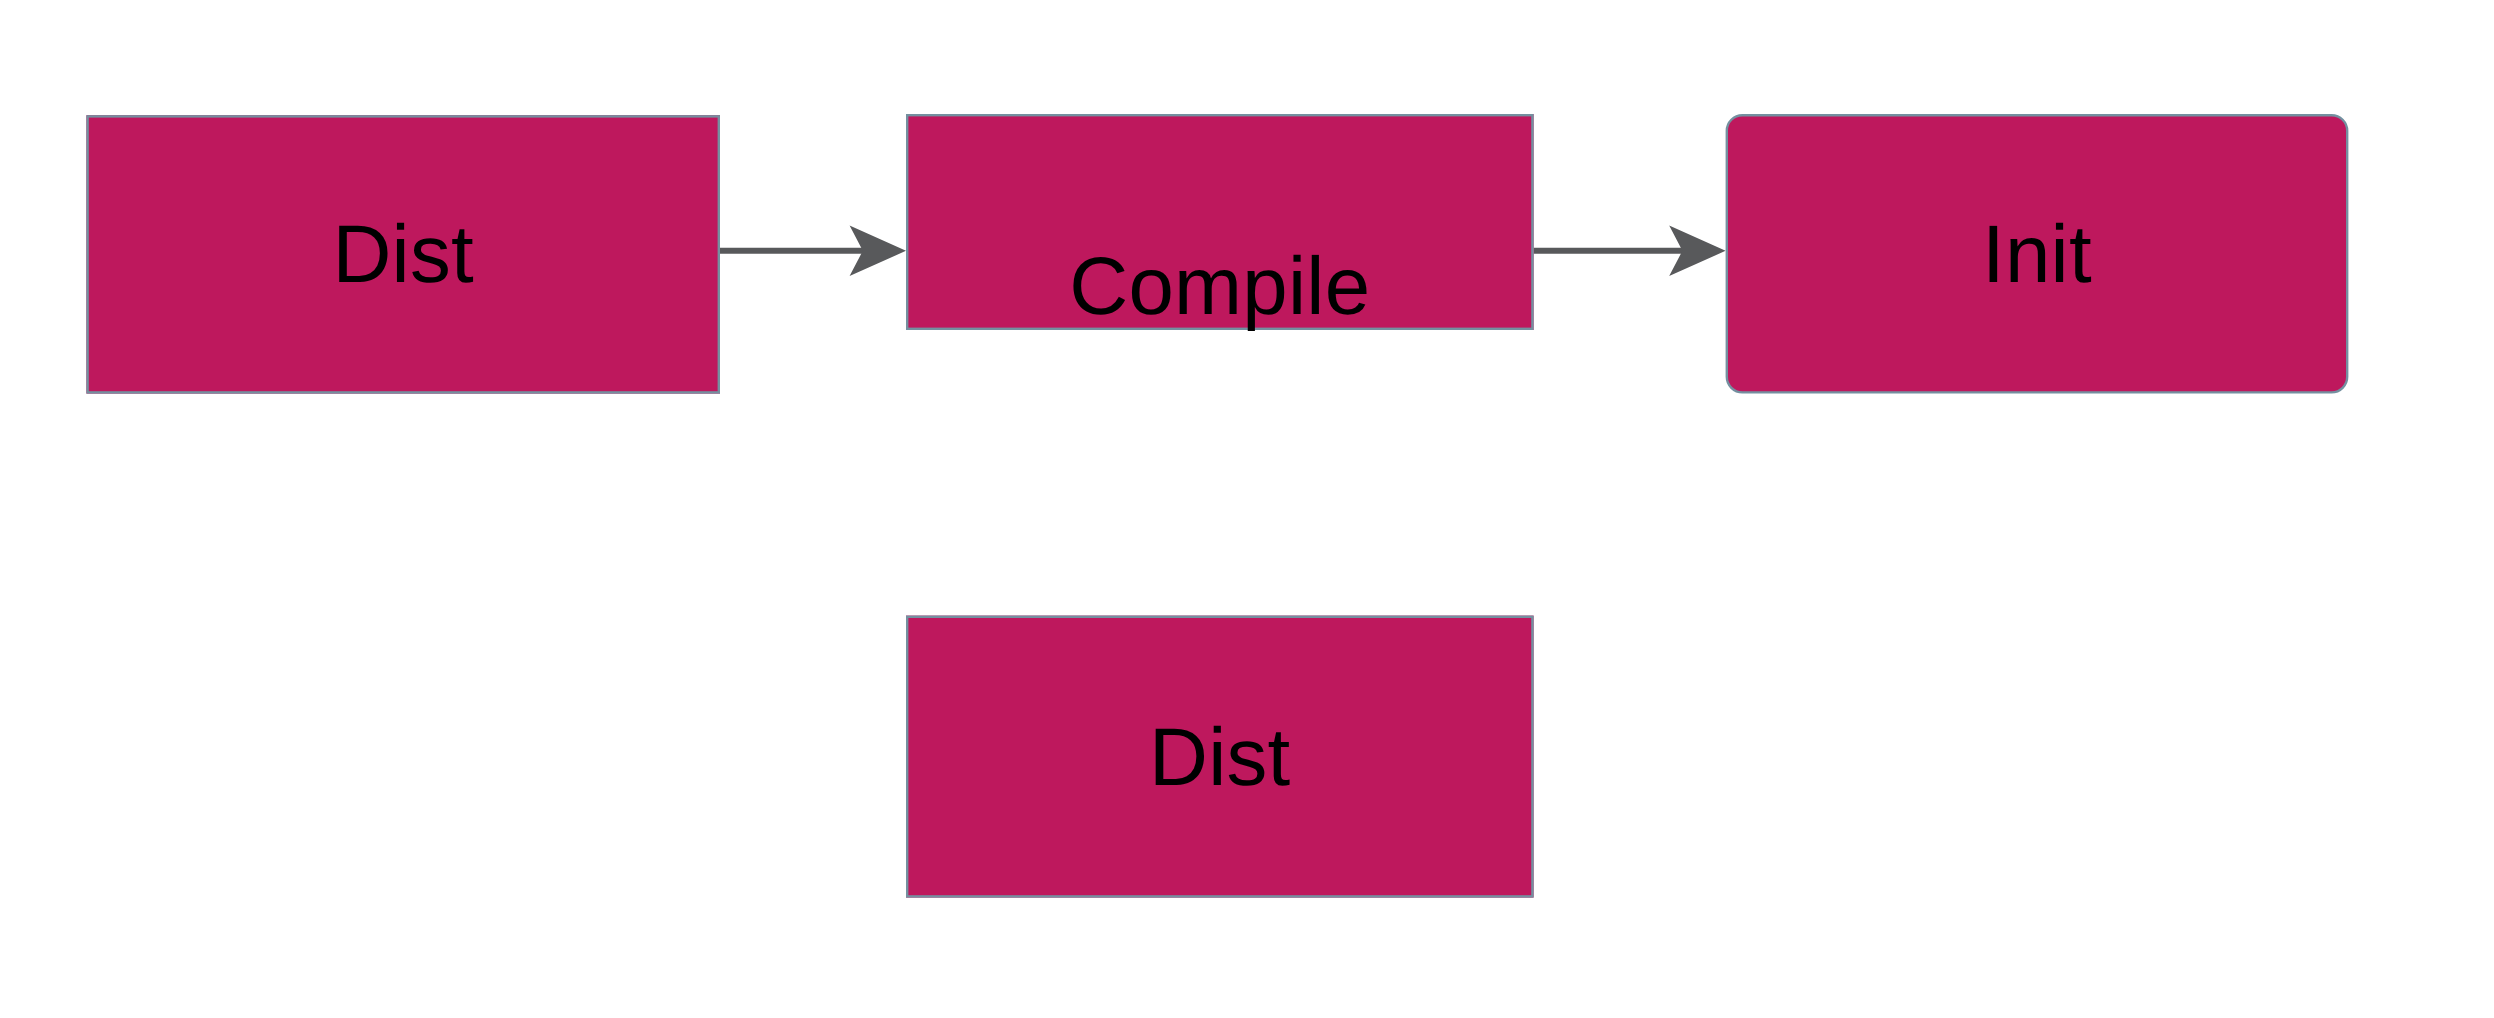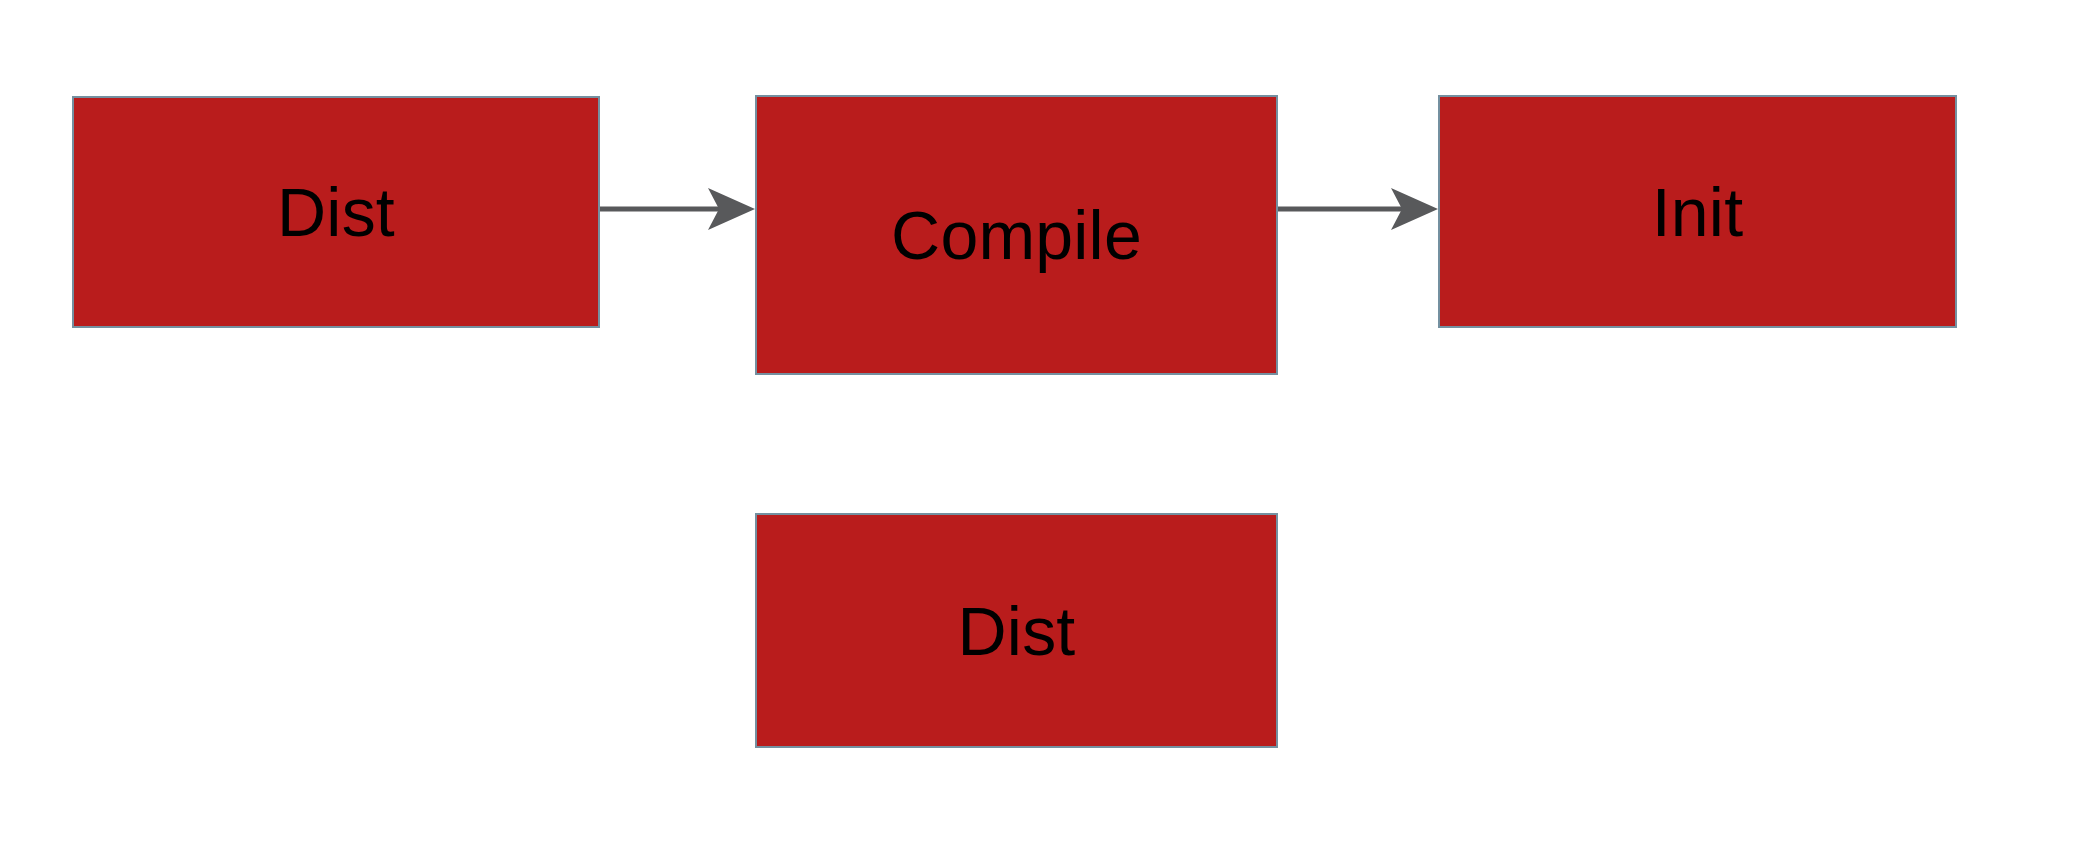--- a/index.html
+++ b/index.html
@@ -14,21 +14,21 @@
   #canvas {
     position: relative;
     width: 2078px;
     height: 848px;
     background: #ffffff;
     overflow: hidden;
   }
   .node {
     position: absolute;
     box-sizing: border-box;
-    background: #b91c1c;
+    background: #be185d;
     border: 2px solid #7490a0;
     display: flex;
     align-items: center;
     justify-content: center;
     user-select: none;
   }
   .node-label {
     font-family: "Liberation Sans", sans-serif;
     font-size: 68px;
     font-weight: 300;
@@ -68,25 +68,25 @@
     <g>
       <line class="edge-line" x1="1278" y1="209" x2="1425" y2="209"></line>
       <polygon class="edge-head" points="1438,209 1391,188 1402,209 1391,230"></polygon>
     </g>
   </svg>
 
   <div class="node" style="left:72px; top:96px; width:528px; height:232px;">
     <span class="node-label">Dist</span>
   </div>
 
-  <div class="node" style="left:755px; top:95px; width:523px; height:280px;">
+  <div class="node" style="left:755px; top:95px; width:523px; height:180px;align-items:flex-end;">
     <span class="node-label">Compile</span>
   </div>
 
-  <div class="node" style="left:1438px; top:95px; width:519px; height:233px;">
+  <div class="node" style="left:1438px; top:95px; width:519px; height:233px;border-radius:14px;">
     <span class="node-label">Init</span>
   </div>
 
   <div class="node" style="left:755px; top:513px; width:523px; height:235px;">
     <span class="node-label">Dist</span>
   </div>
 
 </div>
 
 </body></html>

